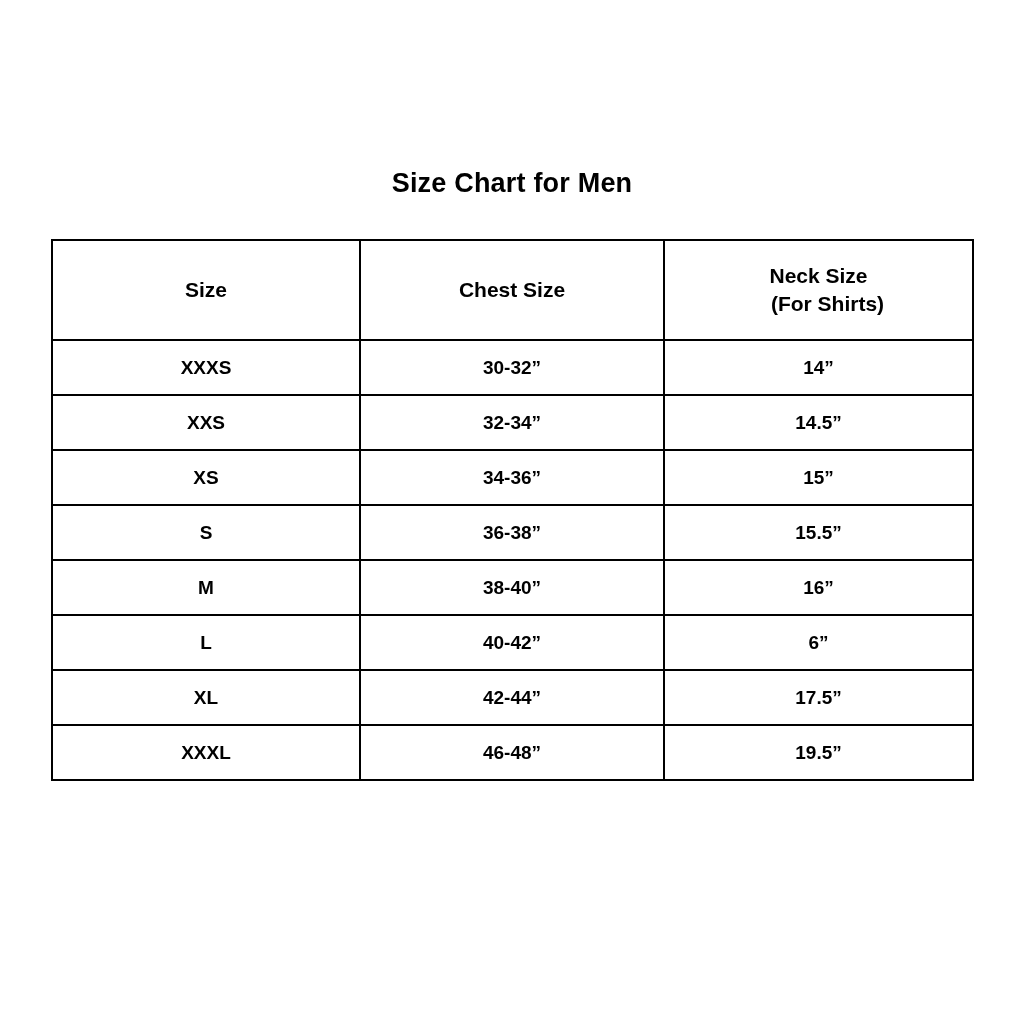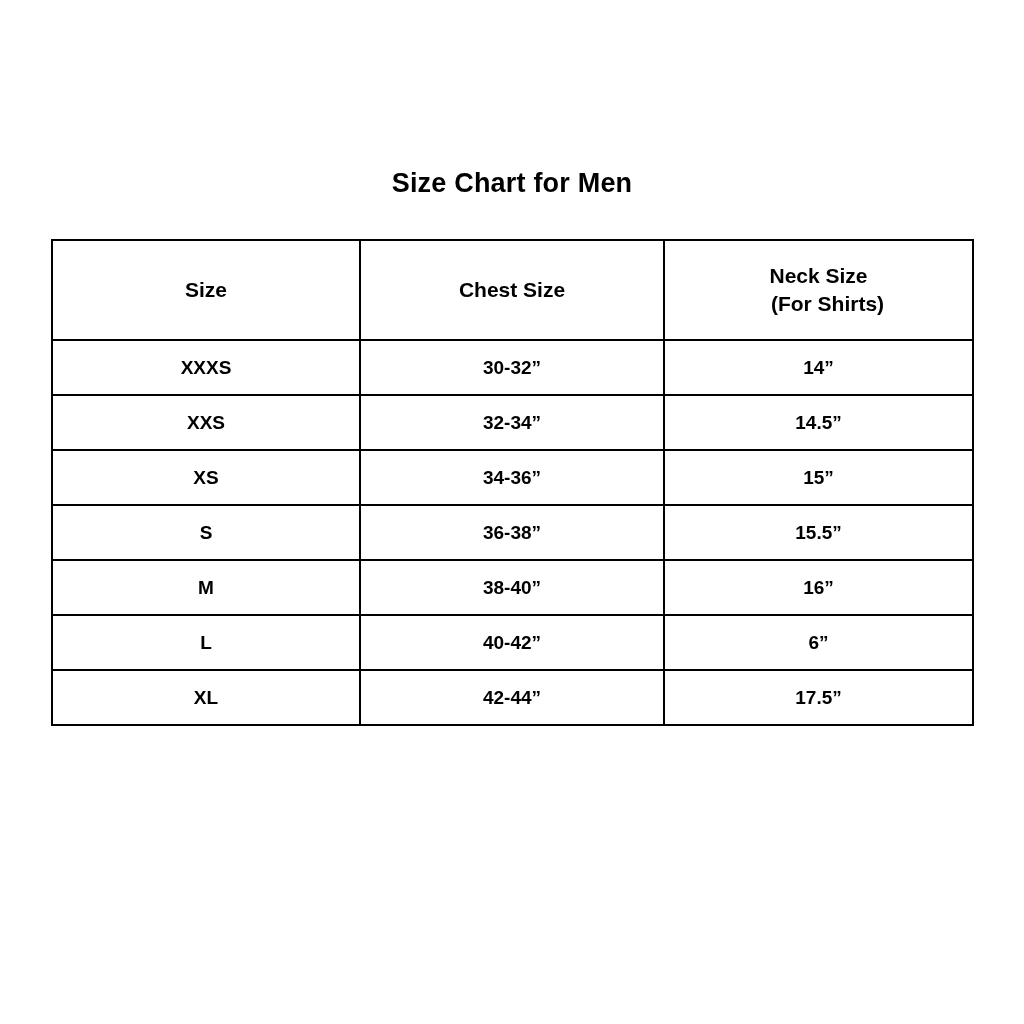--- a/index.html
+++ b/index.html
@@ -126,17 +126,22 @@
         <tr>
           <td>L</td>
           <td>40-42”</td>
           <td>6”</td>
         </tr>
         <tr>
           <td>XL</td>
           <td>42-44”</td>
           <td>17.5”</td>
         </tr>
+        <tr>
+          <td>XXXL</td>
+          <td>46-48”</td>
+          <td>19.5”</td>
+        </tr>
       </tbody>
     </table>
   </div>
 
 </div>
 
 </body></html>

